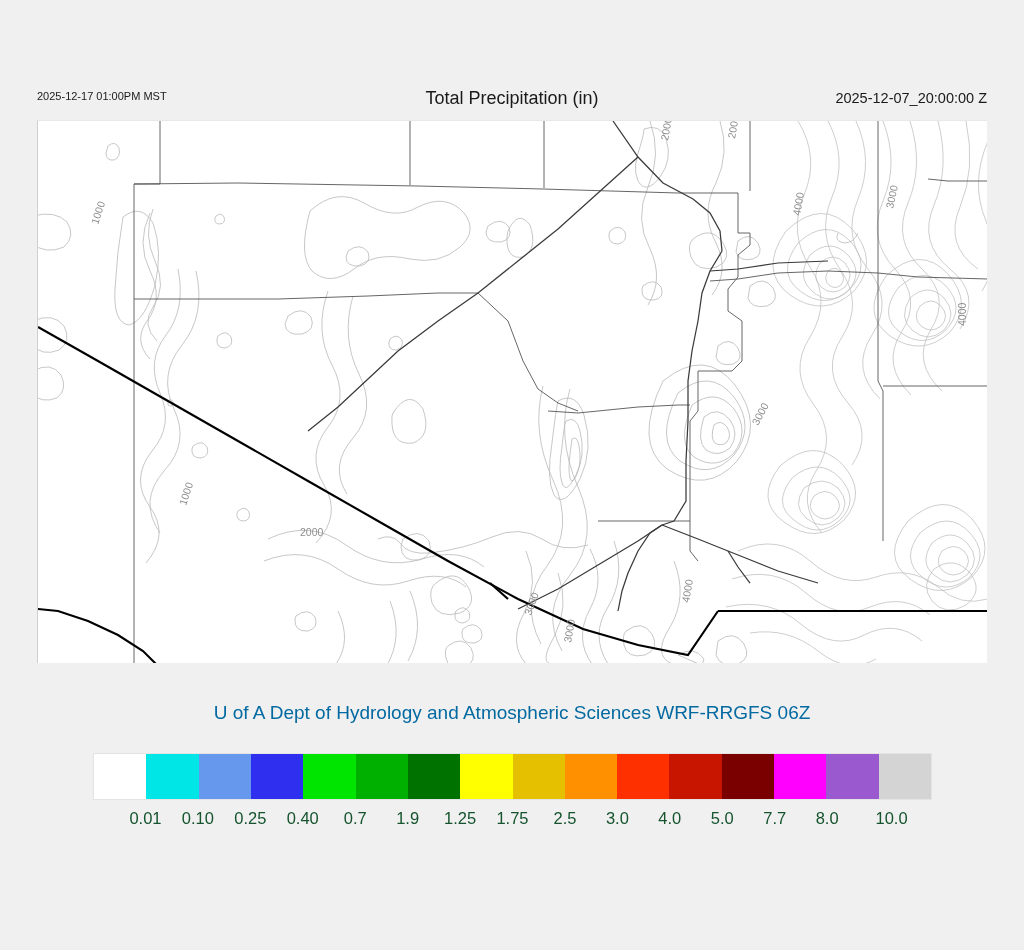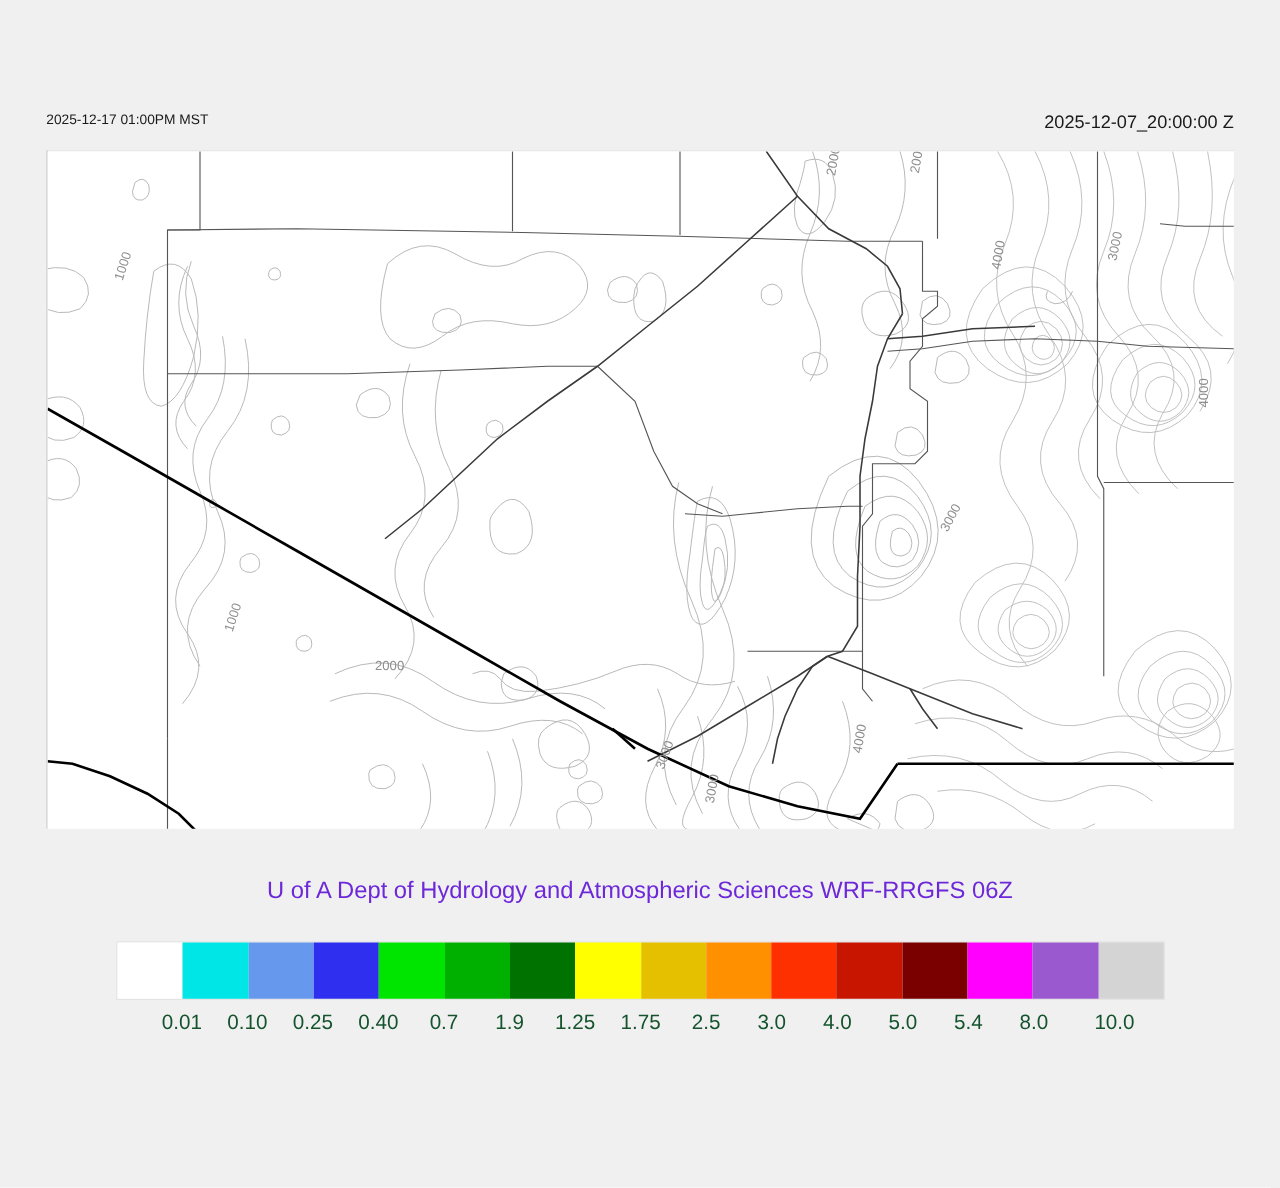--- a/index.html
+++ b/index.html
@@ -46,21 +46,21 @@
   .state { fill:none; stroke:#3a3a3a; stroke-width:1.25; }
   .intl { fill:none; stroke:#000000; stroke-width:2.1; }
   .clabel {
     font-family:"Liberation Sans", sans-serif;
     font-size:10.5px; fill:#8e8e8e;
   }
 
   
   #caption {
     position:absolute; left:0; top:702px; width:1024px;
-    text-align:center; font-size:19px; color:#6d28d9;
+    text-align:center; font-size:19px; color:#0369a1;
   }
 
   
   #cbar-wrap { position:absolute; left:93px; top:753px; width:839px; }
   #cbar {
     display:flex; width:839px; height:47px;
     border:1px solid #e4e4e4;
   }
   #cbar .swatch { flex:1 1 0; height:100%; }
   #cbar-ticks {
@@ -70,20 +70,21 @@
     position:absolute; top:0;
     transform:translateX(-50%);
     font-size:16.5px; color:#14532d; white-space:nowrap;
   }
 </style>
 </head>
 <body>
 
 <div id="header">
   <div id="hdr-left">2025-12-17 01:00PM MST</div>
+  <div id="hdr-title">Total Precipitation (in)</div>
   <div id="hdr-right">2025-12-07_20:00:00 Z</div>
 </div>
 
 <div id="map-frame">
   <svg id="map-svg" viewBox="0 0 950 543" xmlns="http://www.w3.org/2000/svg">
 
     <g>
 
       <path class="contour" d="M70,25 q7,-6 11,2 q2,9 -5,12 q-8,1 -8,-7 z"></path>
       <path class="contour" d="M250,195 q14,-11 23,1 q5,13 -9,17 q-16,2 -17,-10 z"></path>
@@ -295,17 +296,17 @@
       <span class="tick" style="left: 18.75%;">0.25</span>
       <span class="tick" style="left: 25%;">0.40</span>
       <span class="tick" style="left: 31.25%;">0.7</span>
       <span class="tick" style="left: 37.5%;">1.9</span>
       <span class="tick" style="left: 43.75%;">1.25</span>
       <span class="tick" style="left: 50%;">1.75</span>
       <span class="tick" style="left: 56.25%;">2.5</span>
       <span class="tick" style="left: 62.5%;">3.0</span>
       <span class="tick" style="left: 68.75%;">4.0</span>
       <span class="tick" style="left: 75%;">5.0</span>
-      <span class="tick" style="left: 81.25%;">5.4</span>
+      <span class="tick" style="left: 81.25%;">7.7</span>
       <span class="tick" style="left: 87.5%;">8.0</span>
       <span class="tick" style="left: 93.75%; margin-left: 12px;">10.0</span>
     </div>
 </div>
 
 </body></html>

